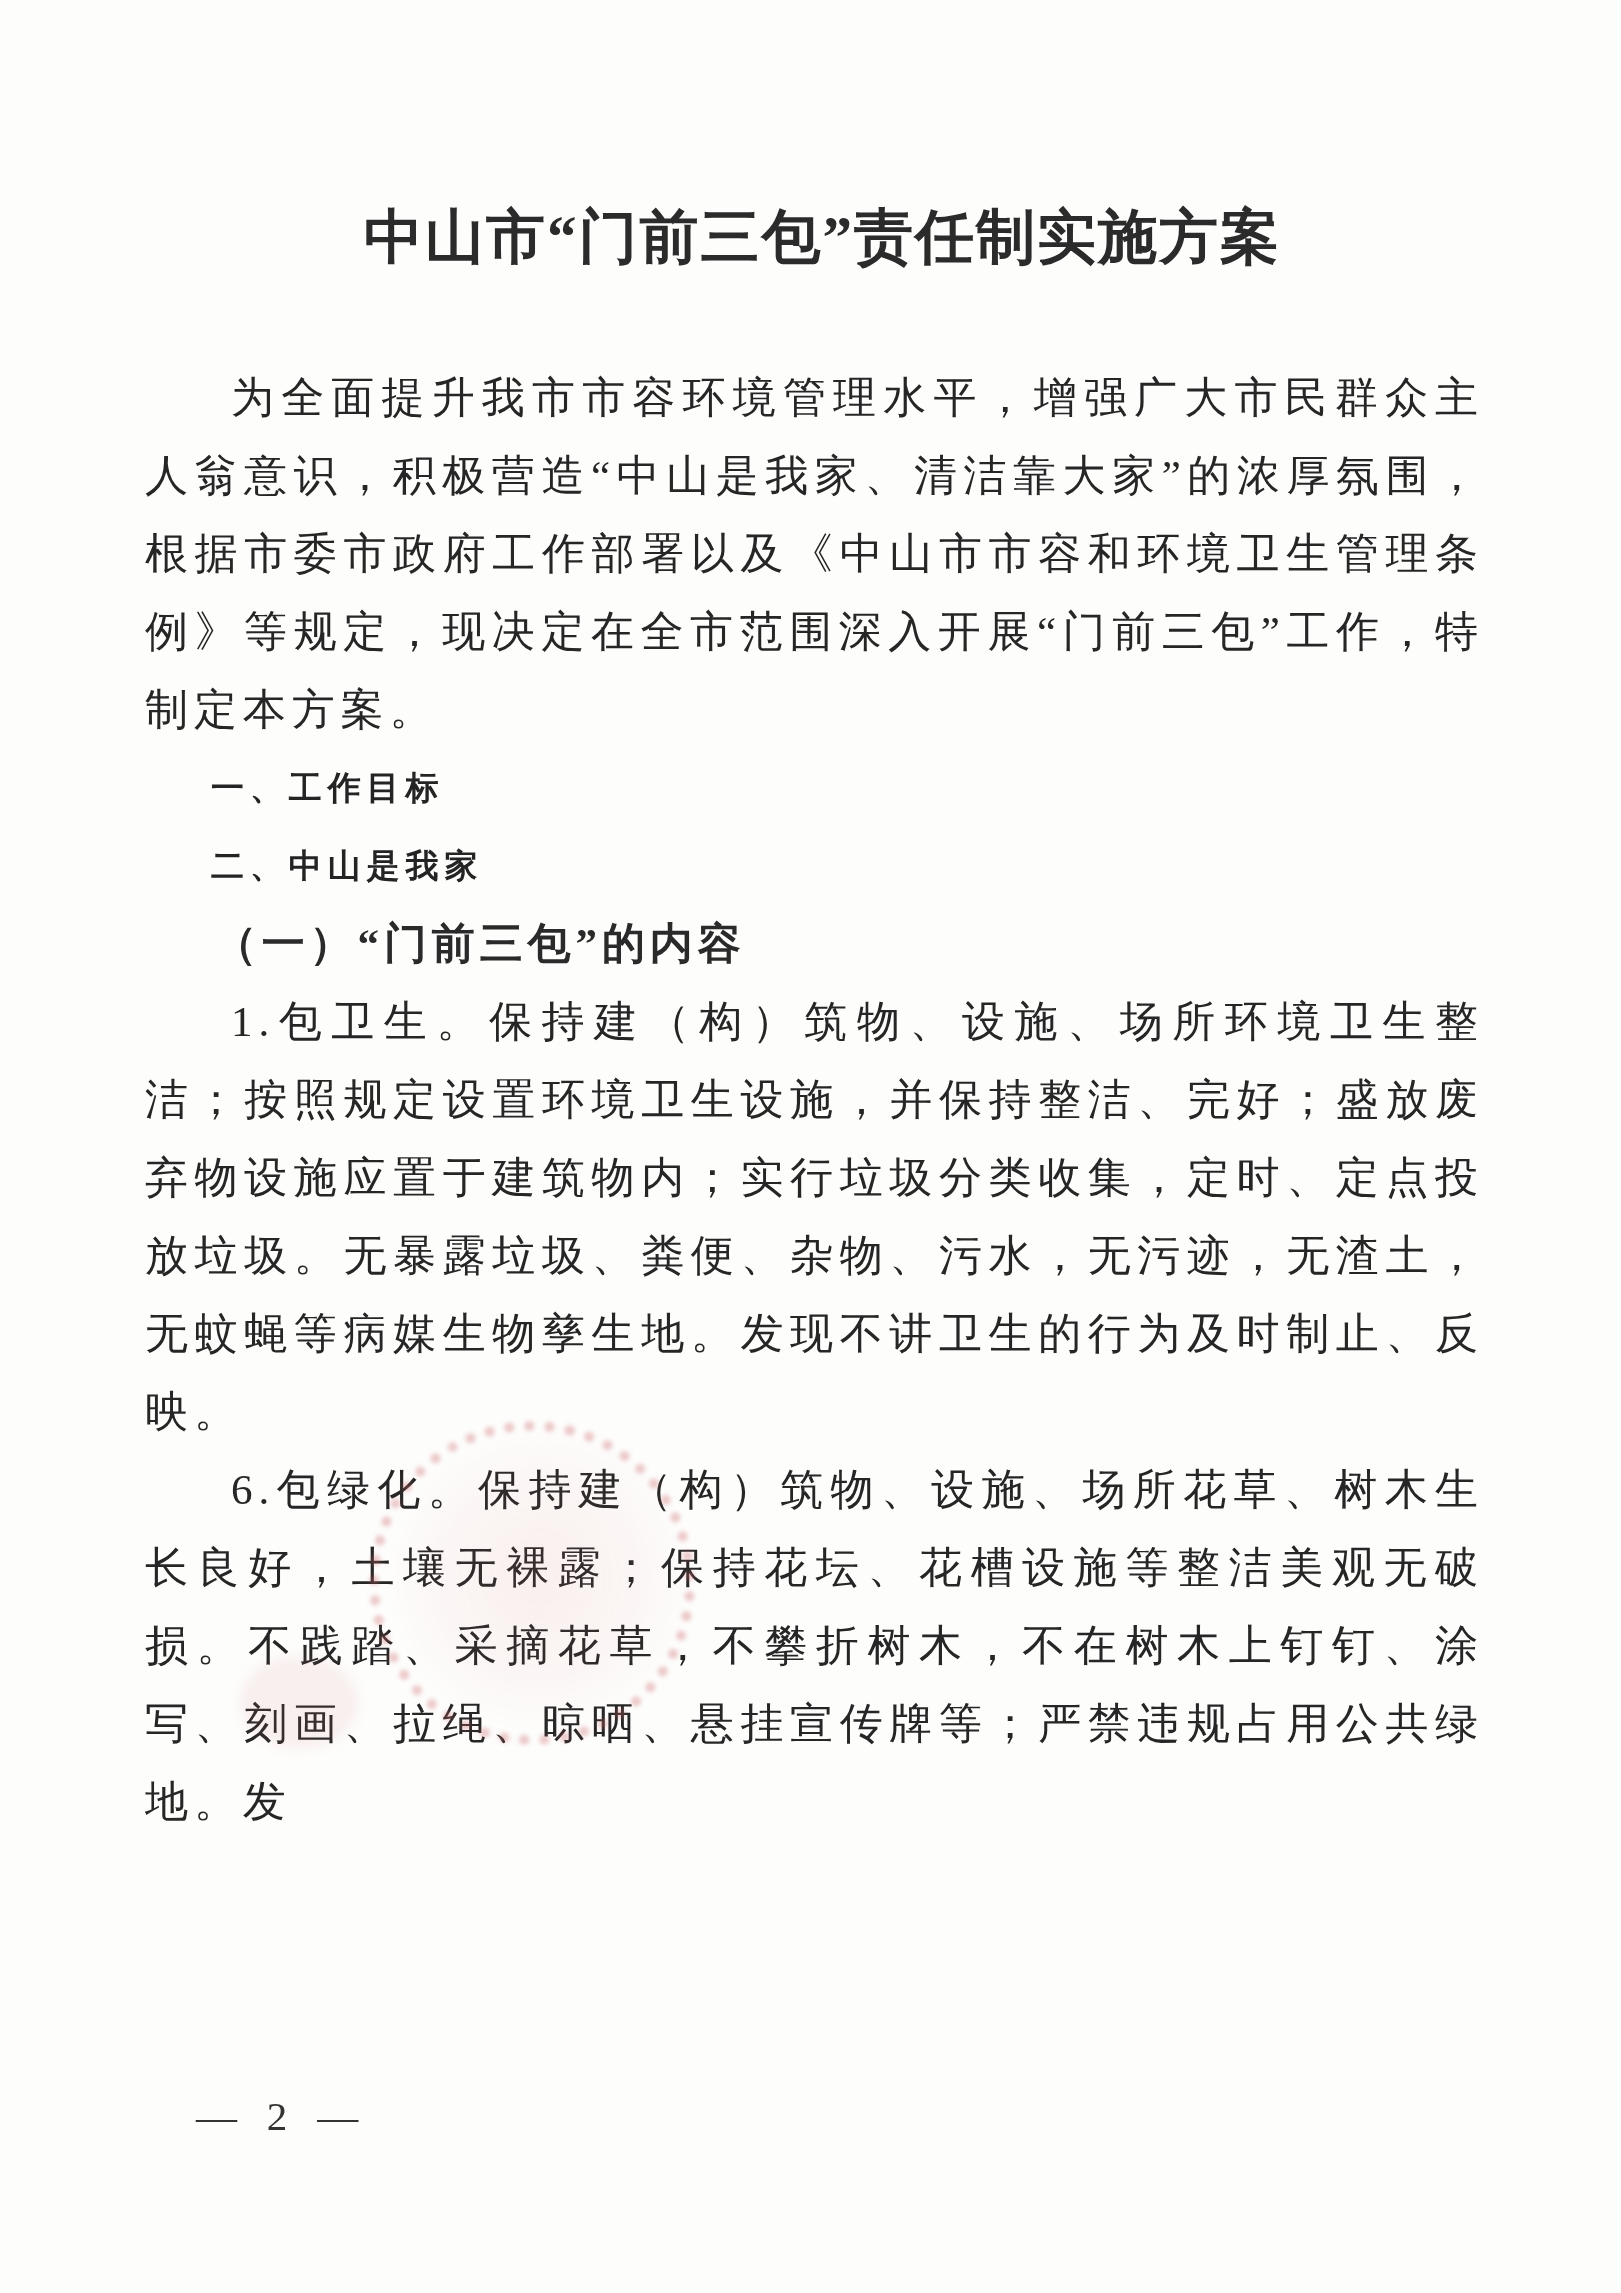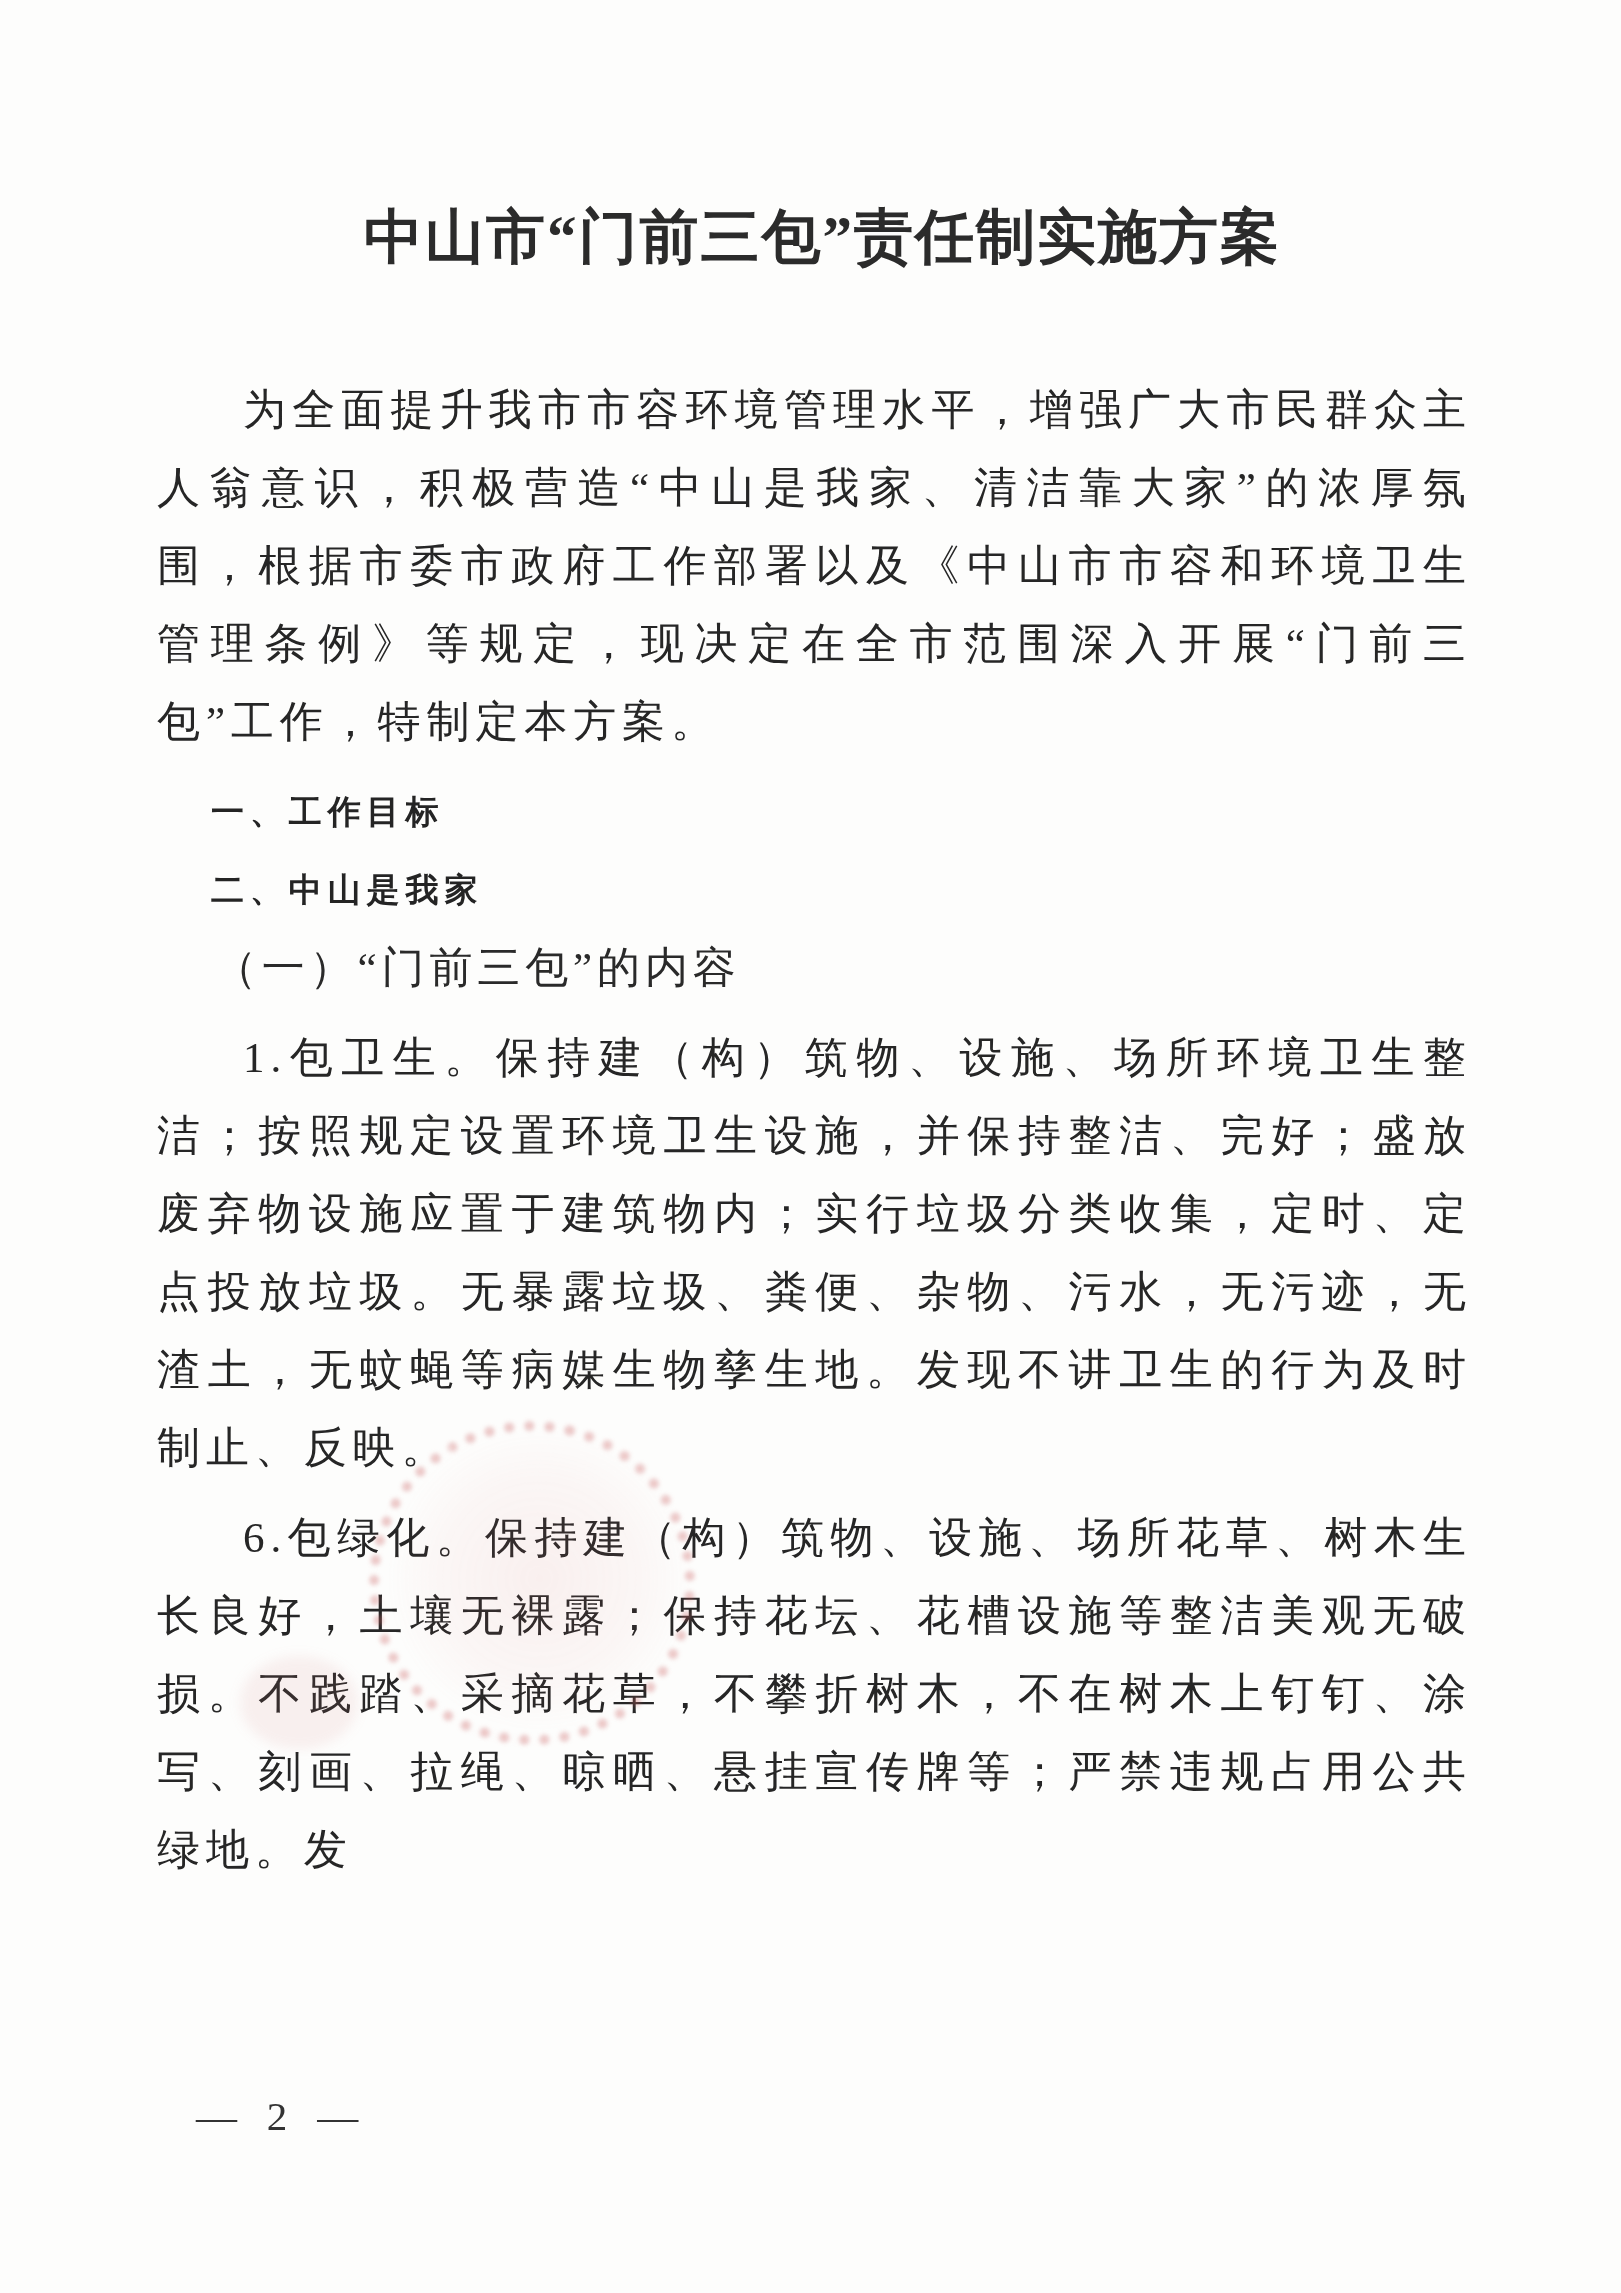--- a/index.html
+++ b/index.html
@@ -34,41 +34,41 @@
     position: absolute;
     left: 145px;
     top: 359px;
     width: 1339px;
     font-size: 43px;
     line-height: 78px;
     text-align: justify;
     color: #262626;
   }
   .para {
-    margin: 12px;
+    margin: 0;
     text-indent: 2em;
     letter-spacing: 5.9px;
     font-weight: 400;
   }
   .heading-lv1 {
     margin: 0;
     font-size: 33px;
     line-height: 78px;
     text-indent: 2em;
     font-weight: bold;
     letter-spacing: 5.9px;
     font-family: "Liberation Sans", "DejaVu Sans", sans-serif;
     color: #242424;
   }
   .heading-lv2 {
     margin: 0;
     font-size: 43px;
     line-height: 78px;
     text-indent: 1.6em;
-    font-weight: normal;
+    font-weight: bold;
     letter-spacing: 4.9px;
     color: #2a2a2a;
   }
   .page-footer {
     position: absolute;
     left: 196px;
     top: 2092px;
     font-size: 41px;
     letter-spacing: 9.8px;
     color: #333;

